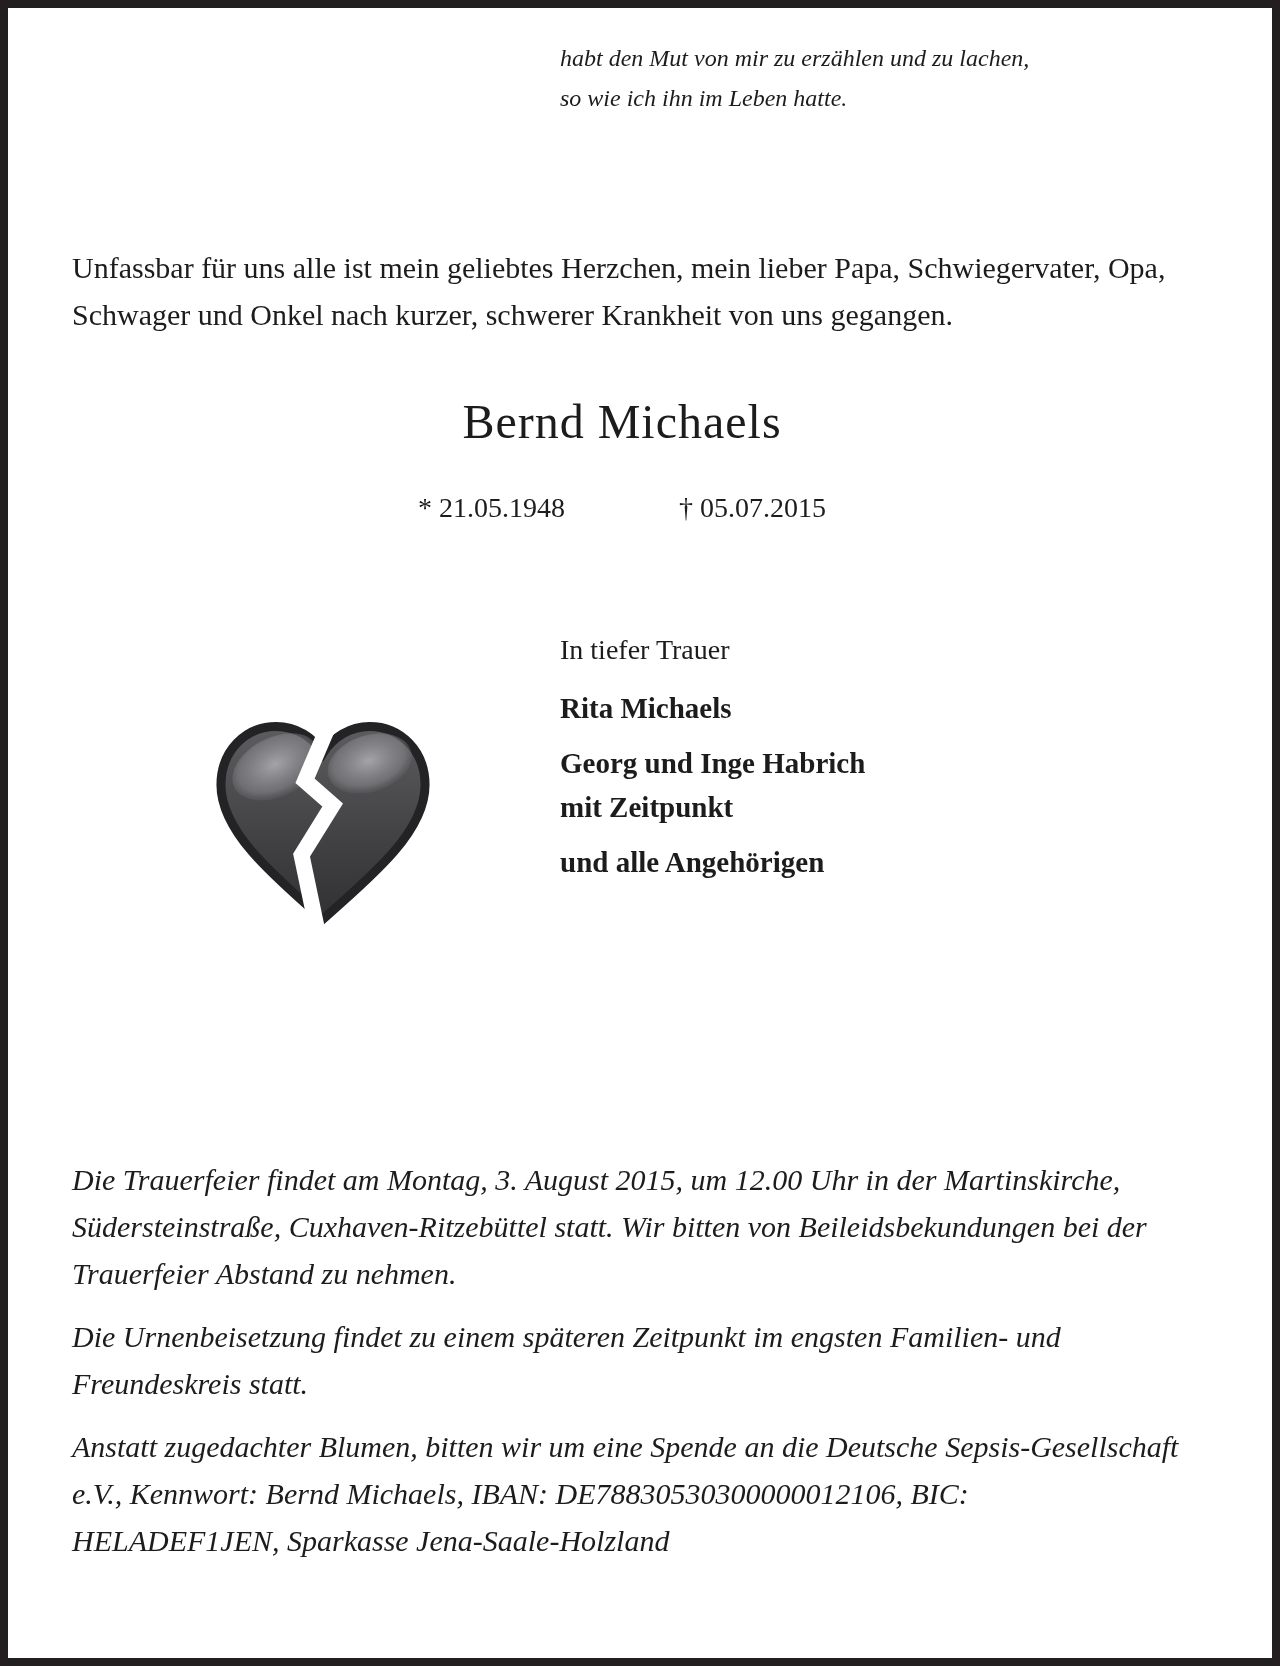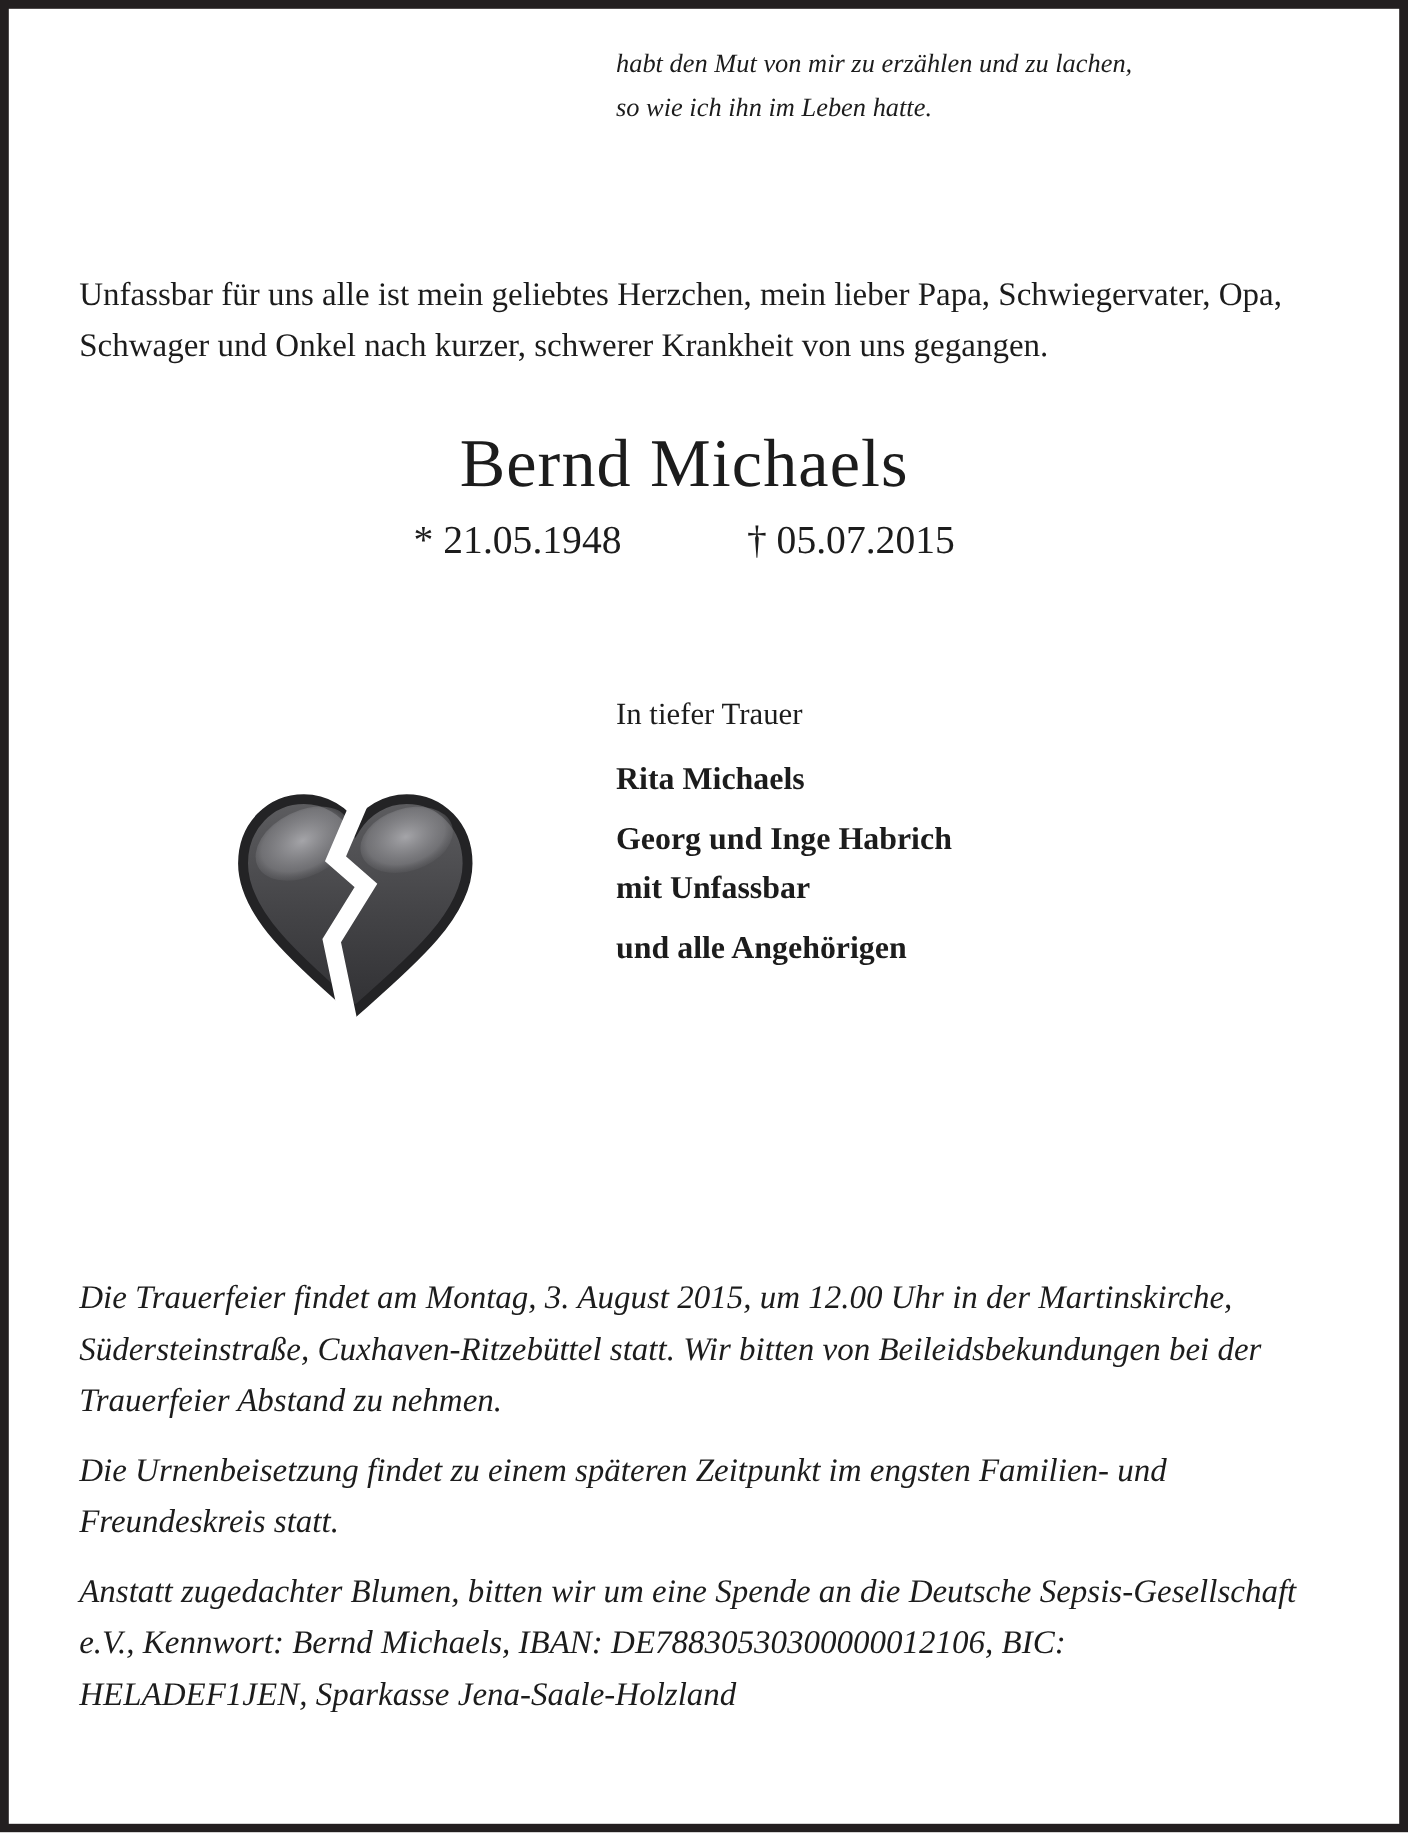--- a/index.html
+++ b/index.html
@@ -36,33 +36,33 @@
     width: 1100px;
     font-size: 30px;
     line-height: 47px;
   }
   .name {
     position: absolute;
     left: 72px;
     top: 386px;
     width: 1100px;
     text-align: center;
-    font-size: 62px;
+    font-size: 48px;
     line-height: 72px;
     letter-spacing: 1px;
   }
   .dates {
     position: absolute;
     left: 72px;
-    top: 471px;
+    top: 488px;
     width: 1100px;
     display: flex;
     justify-content: center;
     gap: 114px;
-    font-size: 36px;
+    font-size: 28px;
     line-height: 40px;
   }
   .dates .date { white-space: nowrap; }
   .heart {
     position: absolute;
     left: 198px;
     top: 696px;
     width: 250px;
     height: 256px;
   }
@@ -141,21 +141,21 @@
     </svg>
   </div>
 
   <div class="mourners">
     <div class="heading">In tiefer Trauer</div>
     <div class="group">
       <div>Rita Michaels</div>
     </div>
     <div class="group">
       <div>Georg und Inge Habrich</div>
-      <div>mit Unfassbar</div>
+      <div>mit Zeitpunkt</div>
     </div>
     <div class="group">
       <div>und alle Angehörigen</div>
     </div>
   </div>
 
   <div class="details">
     <p>Die Trauerfeier findet am Montag, 3. August 2015, um 12.00 Uhr in der Martinskirche, Südersteinstraße, Cuxhaven-Ritzebüttel statt. Wir bitten von Beileidsbekundungen bei der Trauerfeier Abstand zu nehmen.</p>
     <p>Die Urnenbeisetzung findet zu einem späteren Zeitpunkt im engsten Familien- und Freundeskreis statt.</p>
     <p>Anstatt zugedachter Blumen, bitten wir um eine Spende an die Deutsche Sepsis-Gesellschaft e.V., Kennwort: Bernd Michaels, IBAN: DE78830530300000012106, BIC: HELADEF1JEN, Sparkasse Jena-Saale-Holzland</p>

